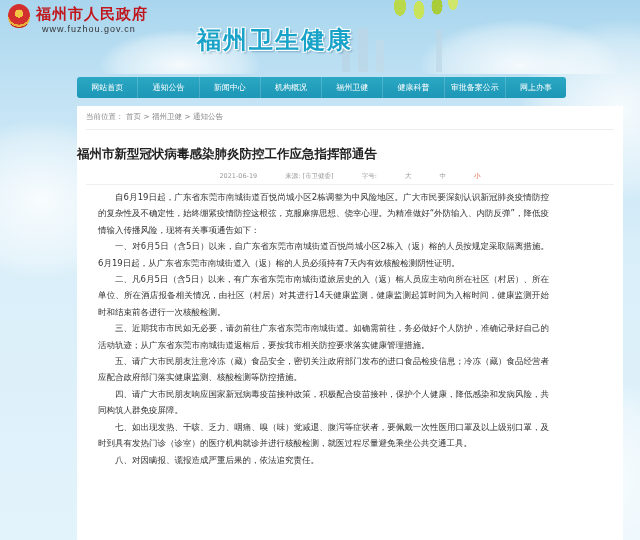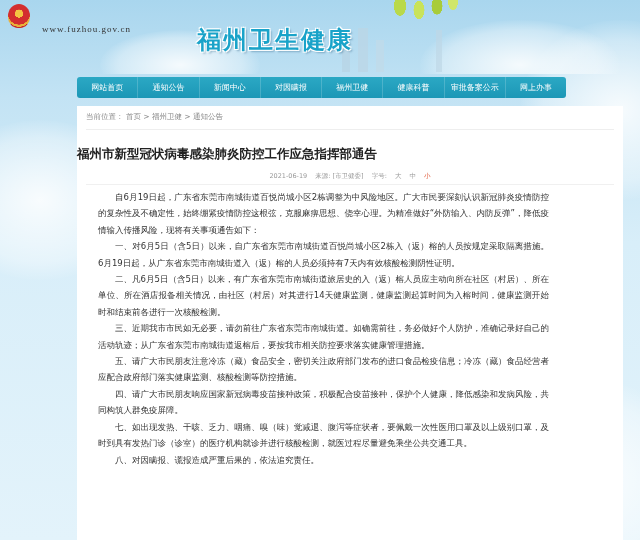--- a/index.html
+++ b/index.html
@@ -19,21 +19,21 @@
     position: absolute; left: 8px; top: 4px; width: 22px; height: 24px;
     border-radius: 50% 50% 45% 45%;
     background: radial-gradient(circle at 50% 40%, #f4c542 0 22%, #d32f2f 23% 60%, #e8b23a 61% 72%, #c62828 73%);
   }
   .site-name {
     position: absolute; left: 36px; top: 5px; font-size: 15px; font-weight: bold;
     color: #c0161c; letter-spacing: 1px; font-family: "DejaVu Serif", "Liberation Serif", serif;
   }
   .site-url {
     position: absolute; left: 42px; top: 24px; font-size: 9px; color: #333;
-    letter-spacing: 1px; font-family: Liberation Serif, serif;
+    letter-spacing: 1px; font-family: Liberation Sans, sans-serif;
   }
   .brand-title {
     position: absolute; left: 197px; top: 24px; font-size: 24px; font-weight: bold;
     color: #1aa3c9; letter-spacing: 2px;
     text-shadow: 1px 1px 0 #fff, -1px -1px 0 #fff, 1px -1px 0 #fff, -1px 1px 0 #fff, 2px 2px 2px rgba(0,60,100,0.35);
   }
   .leaves {
     position: absolute; left: 385px; top: -8px; width: 80px; height: 34px;
     background:
       radial-gradient(ellipse 10px 16px at 15px 14px, #b9d94a 0 60%, transparent 62%),
@@ -69,21 +69,21 @@
   }
   .breadcrumb-line { position: absolute; left: 9px; right: 9px; top: 23px; border-top: 1px solid #eee; }
   .article-title {
     position: absolute; left: 0; width: 100%; top: 40px; text-align: left;
     font-size: 12.5px; font-weight: bold; color: #222; white-space: nowrap;
   }
   .meta {
     position: absolute; left: 0; width: 100%; top: 66px; text-align: center;
     font-size: 6.5px; color: #999; white-space: nowrap;
   }
-  .meta span { margin: 0 3px; }
+  .meta span { margin: 0 13px; }
   .meta .fs-small { color: #e05a3a; }
   .meta-line { position: absolute; left: 9px; right: 9px; top: 78px; border-top: 1px solid #f0f0f0; }
   .body-text {
     position: absolute; left: 21px; width: 451px; top: 83px;
     font-size: 8.5px; line-height: 16.4px; color: #333;
   }
   .body-text p { text-indent: 2em; text-align: justify; }
 </style>
 </head>
 <body>
@@ -91,29 +91,30 @@
 <div class="bg-cloud" style="left:-60px;top:120px;width:200px;height:160px;"></div>
 <div class="bg-cloud" style="left:520px;top:20px;width:200px;height:180px;"></div>
 <div class="bg-cloud" style="left:480px;top:380px;width:220px;height:200px;"></div>
 
 <div class="header">
   <div class="bg-cloud" style="left:420px;top:20px;width:200px;height:90px;"></div>
   <div class="bg-cloud" style="left:100px;top:30px;width:160px;height:70px;"></div>
   <div class="skyline"></div>
   <div class="leaves"></div>
   <div class="emblem"></div>
+  <div class="site-name">福州市人民政府</div>
   <div class="site-url">www.fuzhou.gov.cn</div>
   <div class="brand-title">福州卫生健康</div>
 </div>
 
 <nav class="nav">
   <div class="nav-item">网站首页</div>
   <div class="nav-item">通知公告</div>
   <div class="nav-item">新闻中心</div>
-  <div class="nav-item">对因瞒报</div>
+  <div class="nav-item">机构概况</div>
   <div class="nav-item">福州卫健</div>
   <div class="nav-item">健康科普</div>
   <div class="nav-item">审批备案公示</div>
   <div class="nav-item">网上办事</div>
 </nav>
 
 <main class="panel">
   <div class="breadcrumb">
     <span>当前位置：</span>
     <span>首页</span>

